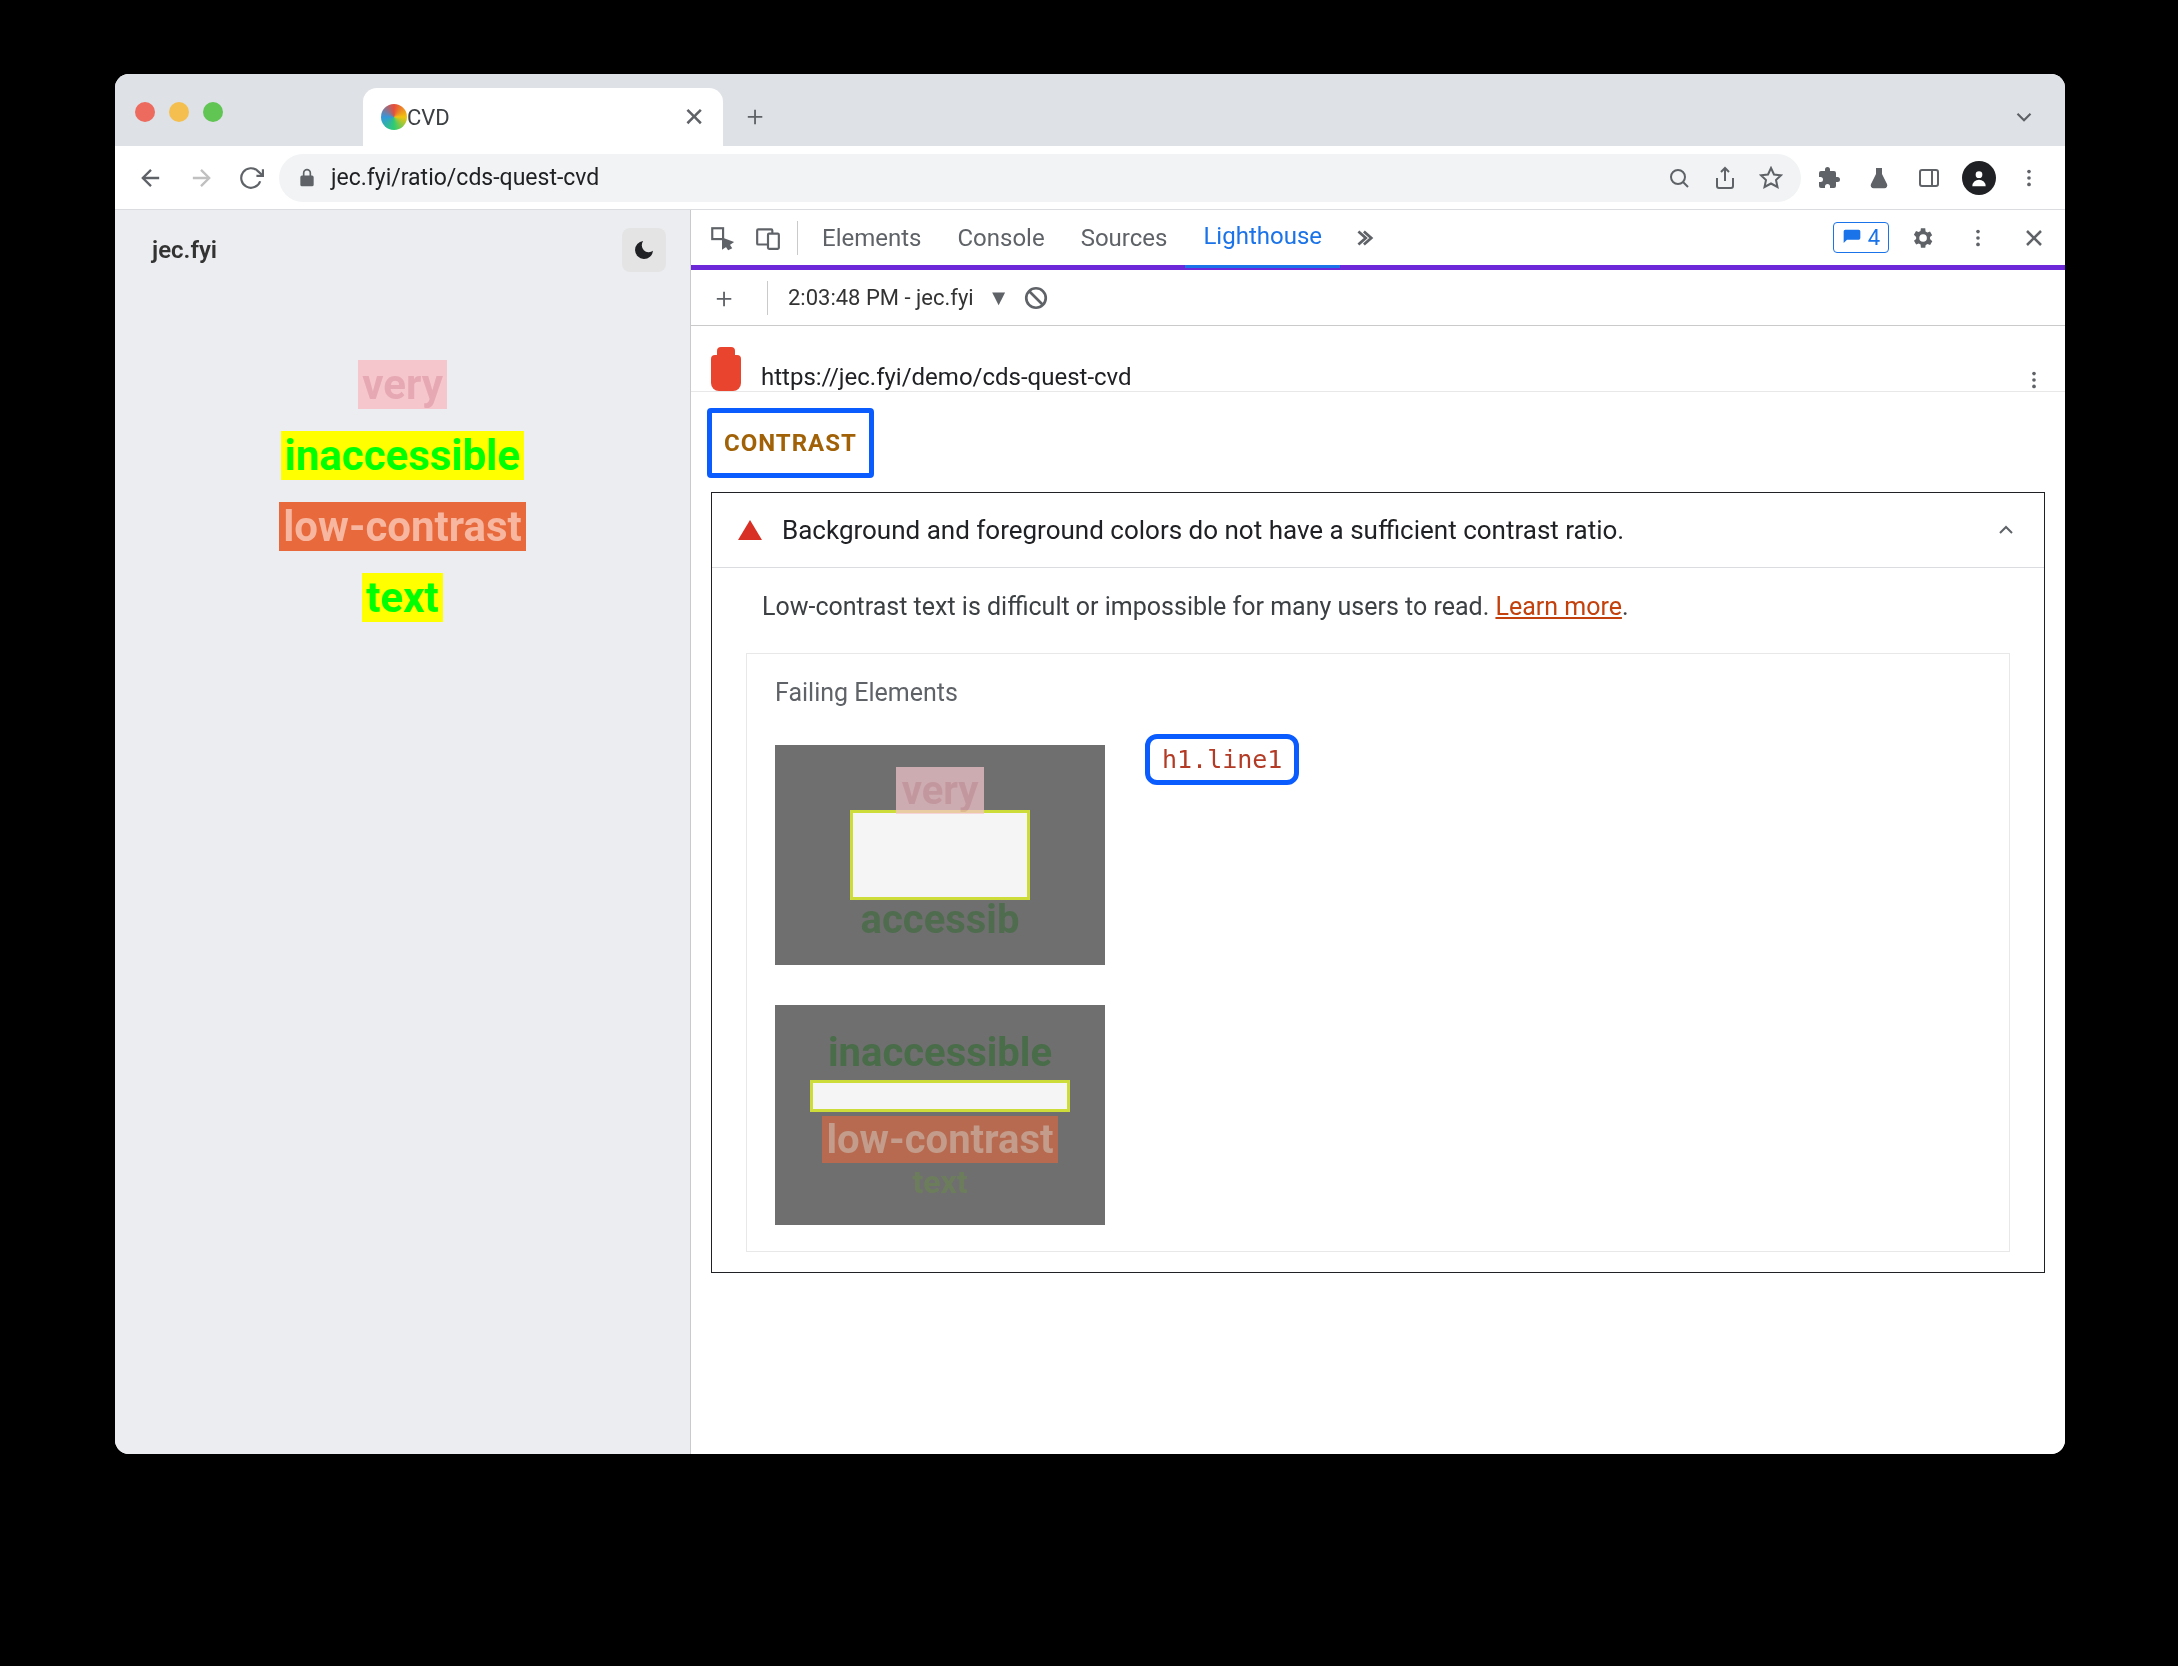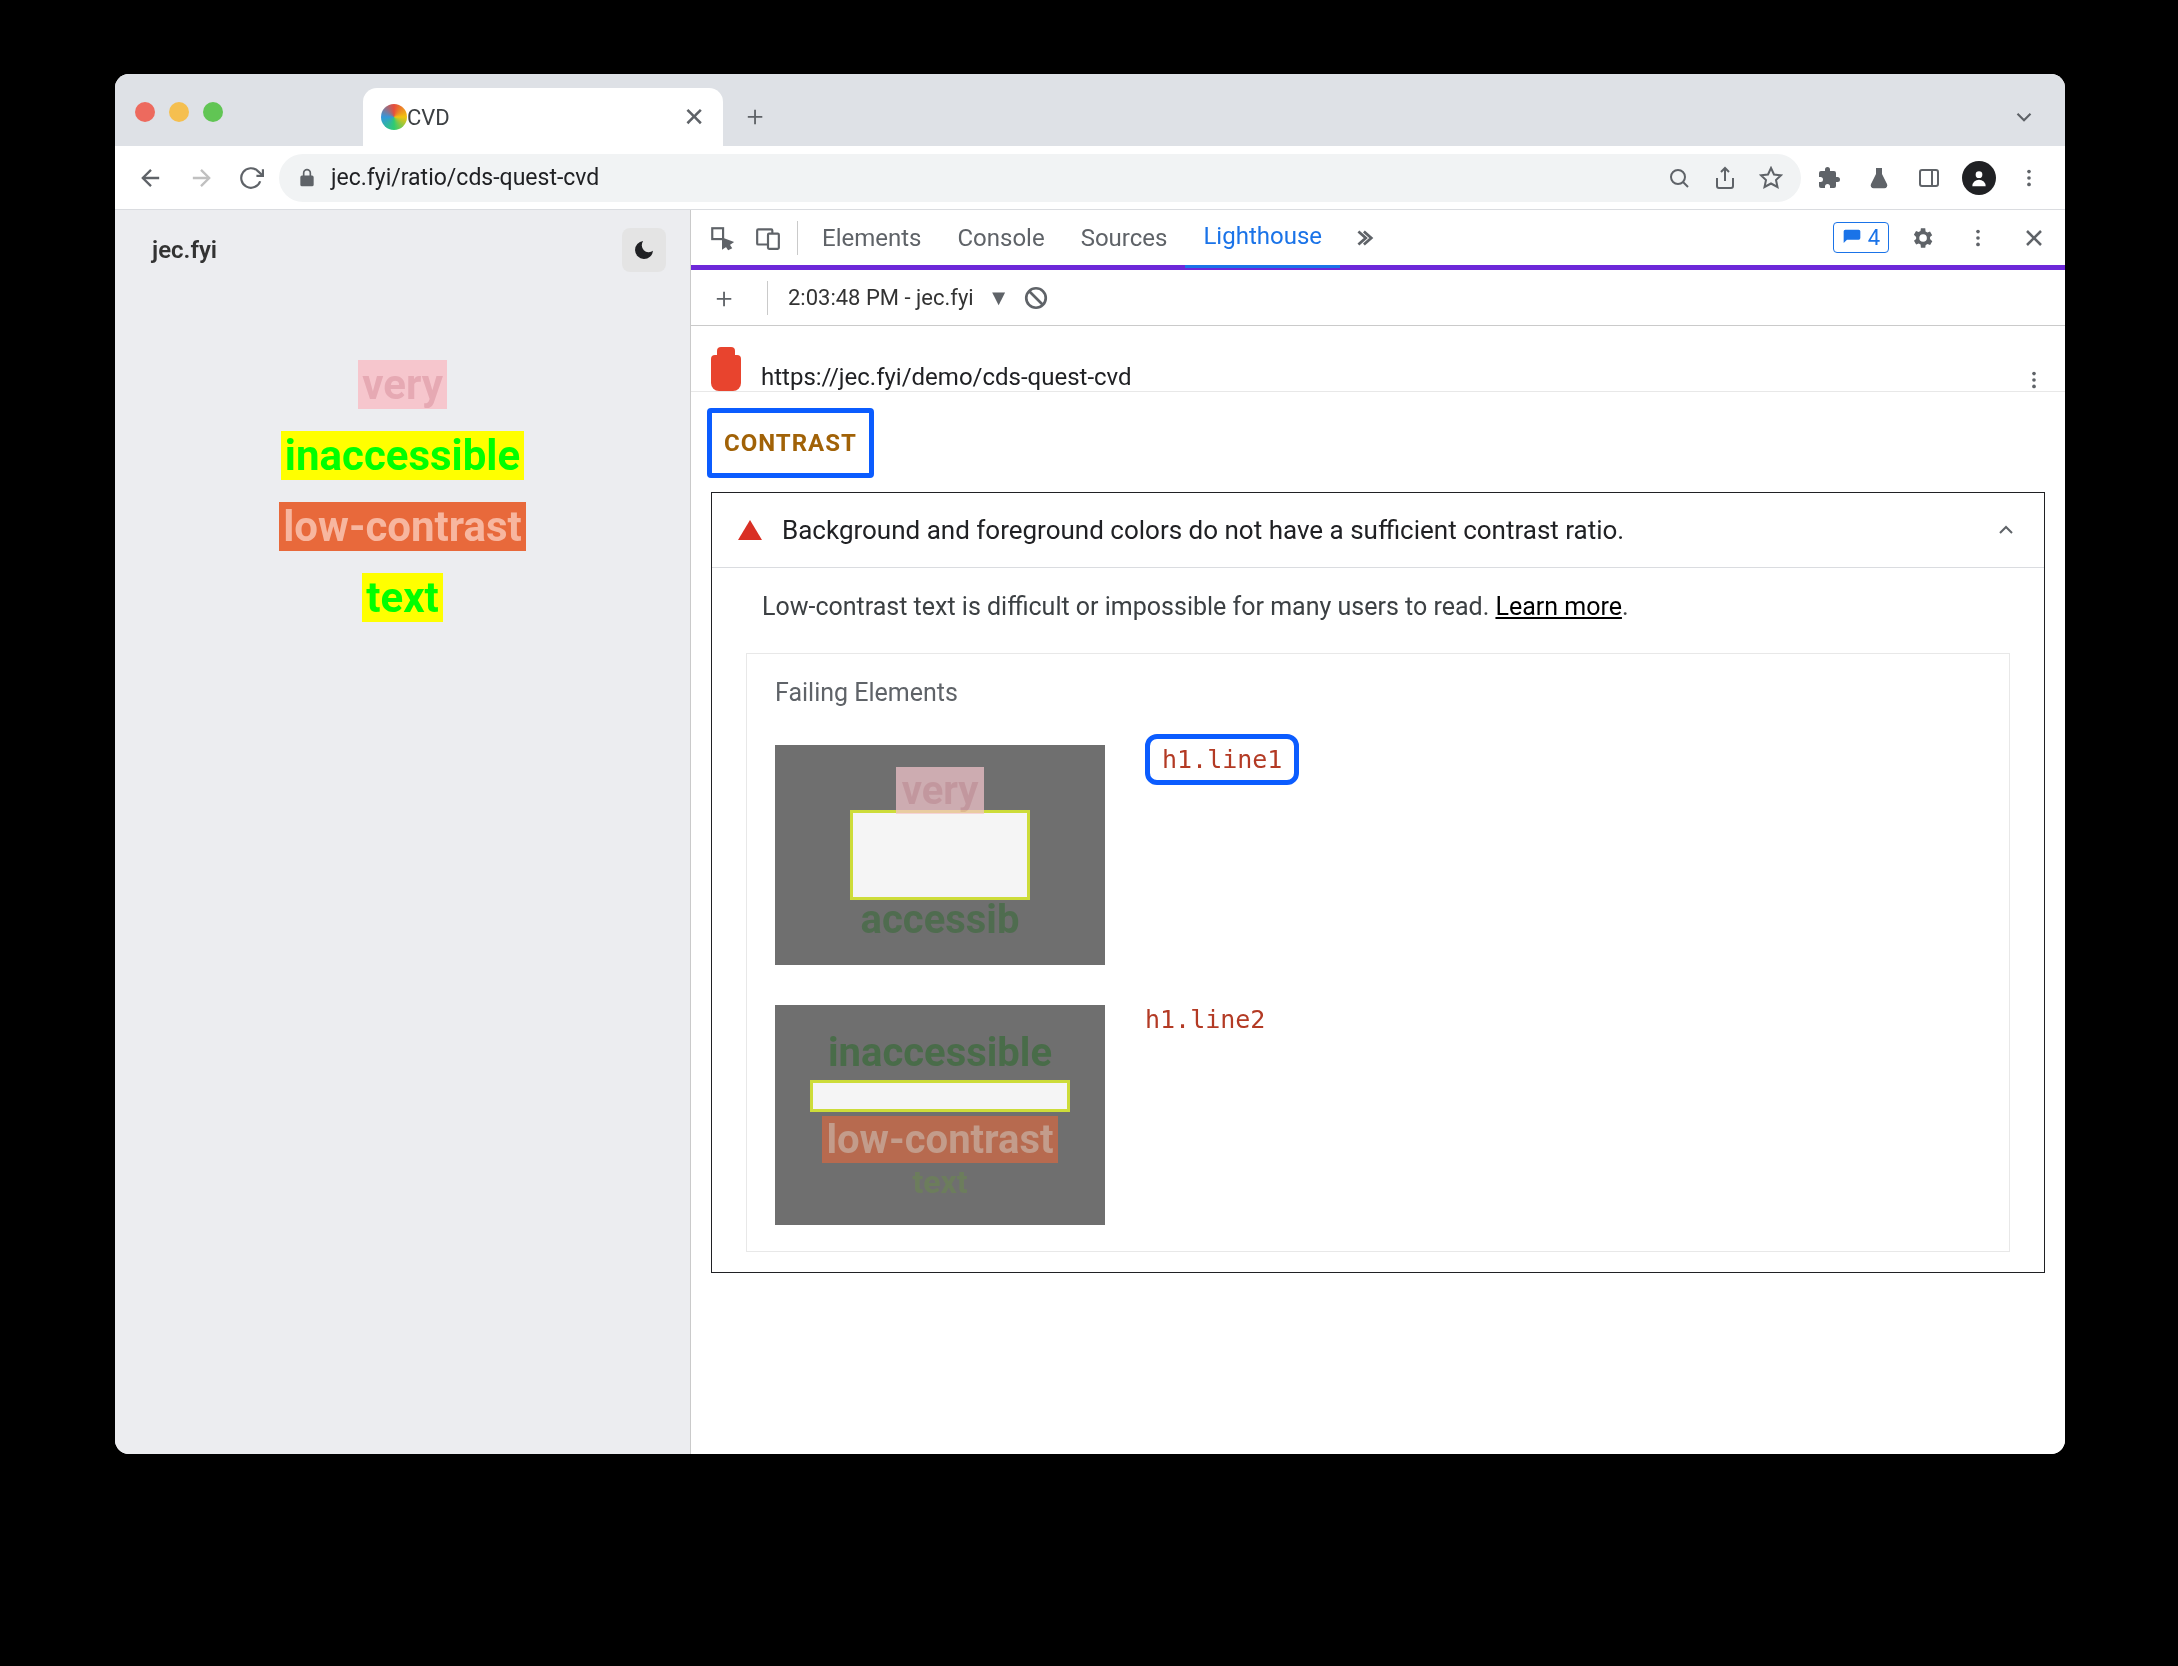--- a/index.html
+++ b/index.html
@@ -57,21 +57,21 @@
   .dt-url { height:66px; display:flex; align-items:flex-end; padding: 0 20px; gap: 20px; font-size:24px; color:#202124; border-bottom:1px solid #e8e8e8; }
   .lh-icon { width:30px; height:36px; background:#e8442e; border-radius:4px 4px 8px 8px; position:relative; }
   .lh-icon::before { content:''; position:absolute; top:-8px; left:6px; width:18px; height:10px; background:#e8442e; border-radius:4px 4px 0 0; }
   
   .contrast-label { display:inline-block; margin:16px 0 0 16px; padding:16px 12px; border:5px solid #0b5cff; border-radius:4px; font-size:24px; font-weight:700; color:#a16207; letter-spacing:1px; }
   
   .audit { margin: 14px 20px; border:1px solid #202124; }
   .audit-hdr { display:flex; align-items:center; gap:20px; padding: 22px 26px; font-size:26px; color:#202124; border-bottom:1px solid #dadce0; }
   .tri { width:0;height:0; border-left:12px solid transparent; border-right:12px solid transparent; border-bottom:20px solid #d93025; }
   .audit-desc { padding: 24px 50px; font-size:25px; color:#3c4043; }
-  .learn { color:#000000; }
+  .learn { color:#c2410c; }
   
   .failing { margin: 8px 34px 20px; border:1px solid #e8e8e8; background:#fff; }
   .failing-hdr { padding: 24px 28px; font-size:25px; color:#5f6368; }
   .fail-row { display:flex; gap:40px; padding: 14px 28px 26px; }
   .fail-row:first-of-type { background:#f7f7f7; }
   .thumb { width:330px; height:220px; background:#6f6f6f; position:relative; overflow:hidden; display:flex; flex-direction:column; align-items:center; justify-content:center; }
   .thumb .tw { font-size:40px; font-weight:700; }
   .thumb .highlight { border:3px solid #cddc39; background:#f5f5f5; }
   .selector { font-family: ui-monospace, Menlo, monospace; font-size:25px; color:#b33a24; }
   .selector.boxed { border:5px solid #0b5cff; border-radius:12px; padding: 6px 12px; }
@@ -309,21 +309,20 @@
               <div><span class="selector boxed">h1.line1</span></div>
             </div>
 
             <div class="fail-row">
               <div class="thumb">
                 <div class="tw" style="color:#3a6b3a;opacity:.7">inaccessible</div>
                 <div class="highlight" style="width:260px;height:32px;margin:4px 0"></div>
                 <div class="tw" style="background:#c96a48;color:#d8a893;opacity:.8;padding:0 4px">low-contrast</div>
                 <div class="tw" style="color:#6b8c4b;opacity:.5;font-size:32px">text</div>
               </div>
-              <div><span class="selector">h1.line2</span></div>
             </div>
 
           </div>
         </div>
       </div>
     </div>
   </div>
 </div>
 
 </body></html>

